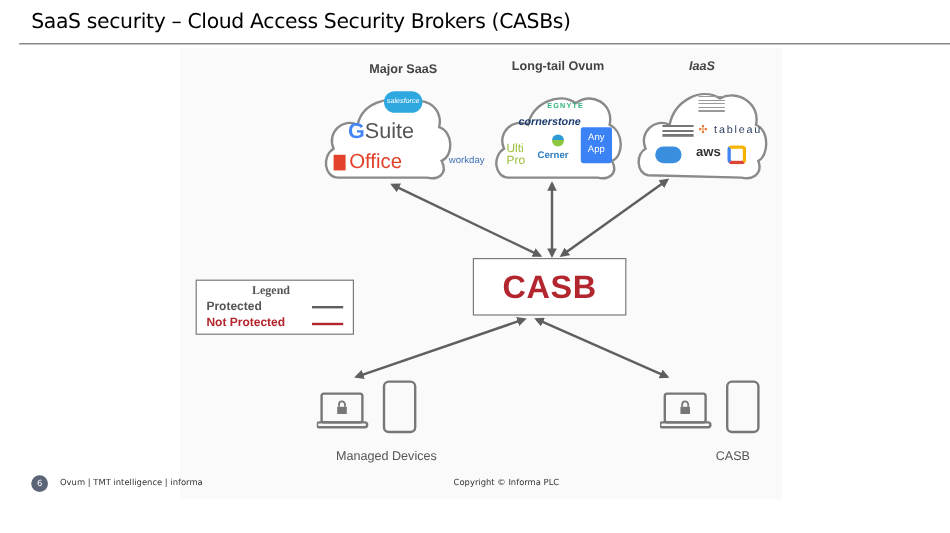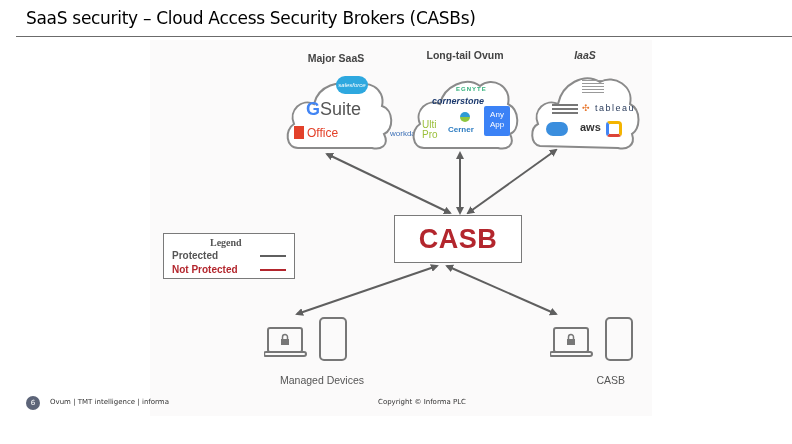--- a/index.html
+++ b/index.html
@@ -85,31 +85,31 @@
     </marker>
   </defs>
   <line x1="327" y1="154" x2="450" y2="213" stroke="#5f5f5f" stroke-width="2" marker-start="url(#ah)" marker-end="url(#ah)"></line>
   <line x1="460" y1="153" x2="460" y2="213" stroke="#5f5f5f" stroke-width="2" marker-start="url(#ah)" marker-end="url(#ah)"></line>
   <line x1="556" y1="150" x2="468" y2="213" stroke="#5f5f5f" stroke-width="2" marker-start="url(#ah)" marker-end="url(#ah)"></line>
   <line x1="437" y1="266" x2="297" y2="314" stroke="#5f5f5f" stroke-width="2" marker-start="url(#ah)" marker-end="url(#ah)"></line>
   <line x1="447" y1="266" x2="556" y2="314" stroke="#5f5f5f" stroke-width="2" marker-start="url(#ah)" marker-end="url(#ah)"></line>
 </svg>
 
 <div class="cloud-label" style="left:276px;top:52px;">Major SaaS</div>
-<div class="cloud" style="left:284px;top:70px;">
+<div class="cloud" style="left:268px;top:70px;">
   <svg width="110" height="82">
     <path d="M14,78 C2,78 0,60 10,54 C4,40 18,28 30,34 C34,16 56,8 70,18 C82,8 102,18 98,36 C110,40 110,60 100,64 C106,76 96,80 88,78 Z" fill="#fff" stroke="#8a8a8a" stroke-width="2"></path>
   </svg>
   <div class="logo" style="left:52px;top:6px;width:32px;height:18px;background:#2ea8df;border-radius:10px;color:#fff;font-size:6px;font-style:italic;text-align:center;line-height:18px;">
     <span>salesforce</span>
   </div>
   <div class="logo" style="left:22px;top:30px;font-size:18px;color:#555;">
     <span style="color:#4285f4;font-weight:bold;">G</span><span>Suite</span>
   </div>
-  <div class="logo" style="left:10px;top:56px;font-size:12px;color:#e3412a;">
+  <div class="logo" style="left:10px;top:56px;font-size:17px;color:#e3412a;">
     <span style="display:inline-block;width:10px;height:13px;background:#e3412a;vertical-align:-2px;margin-right:3px;"></span><span>Office</span>
   </div>
   <div class="logo" style="left:70px;top:60px;font-size:8px;color:#3b6fb6;margin-left:36px;">workday</div>
 </div>
 
 <div class="cloud-label" style="left:405px;top:49px;">Long-tail Ovum</div>
 <div class="cloud" style="left:410px;top:70px;">
   <svg width="110" height="82">
     <path d="M14,78 C2,78 0,60 10,54 C4,40 18,28 30,34 C34,16 56,6 70,16 C82,6 102,16 98,34 C110,40 110,60 100,64 C106,76 96,80 88,78 Z" fill="#fff" stroke="#8a8a8a" stroke-width="2"></path>
   </svg>

